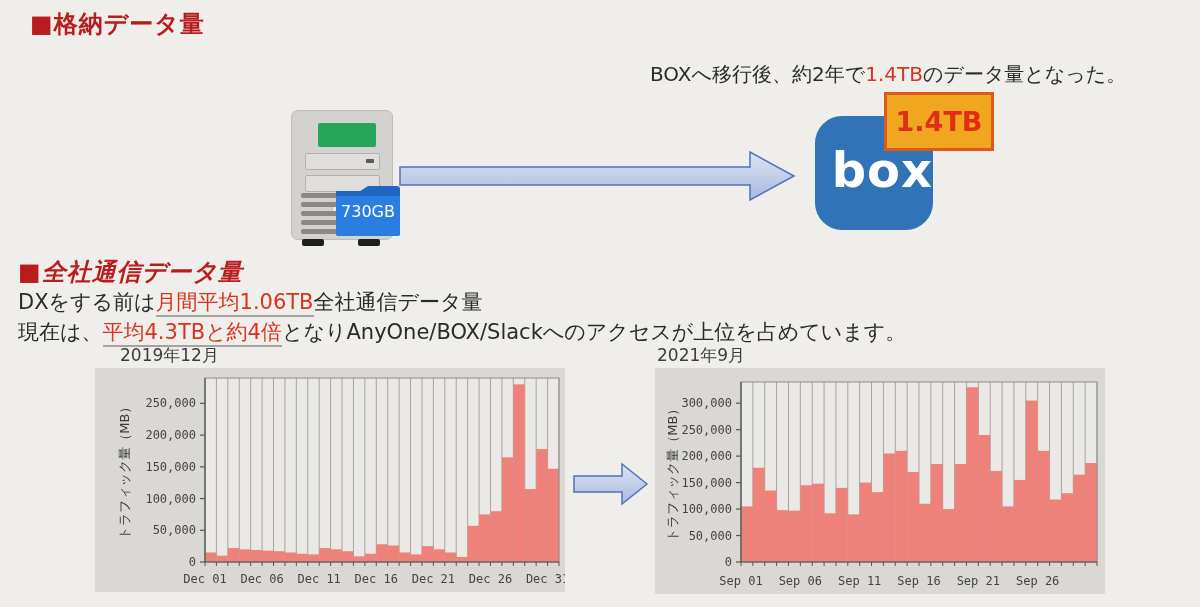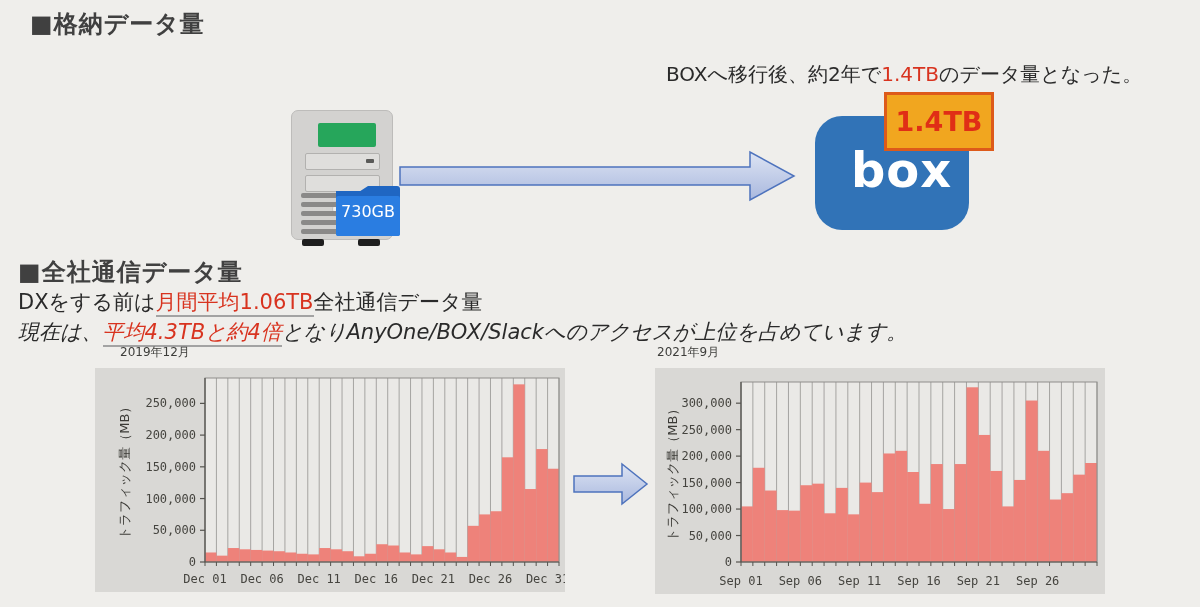--- a/index.html
+++ b/index.html
@@ -1,19 +1,19 @@
 <!DOCTYPE html>
 <html><head>
 <meta charset="utf-8">
 <style>
   html,body{margin:0;padding:0;background:#efeeeb;}
   .slide{position:relative;width:1200px;height:607px;background:#efeeeb;overflow:hidden;
          font-family:"DejaVu Sans","Liberation Sans",sans-serif;color:#161616;}
   .abs{position:absolute;}
-  .h1{font-size:24px;font-weight:bold;letter-spacing:1px;color:#404040;}
+  .h1{font-size:24px;font-weight:bold;letter-spacing:1px;color:#b91c1c;}
   .cap{font-size:21px;color:#2a2a2a;}
   .cap-s{font-size:20px;color:#2a2a2a;}
   .red{color:#d8331f;}
   .red-u{color:#d8331f;border-bottom:2px solid #a3a3a3;padding-bottom:1px;}
 
   
   .server{left:285px;top:108px;width:120px;height:140px;}
   .srv-body{position:absolute;left:6px;top:2px;width:100px;height:128px;background:#d3d2d0;
             border:1px solid #bdbcba;border-radius:7px;}
   .srv-screen{position:absolute;left:26px;top:12px;width:58px;height:24px;background:#26a65b;border-radius:2px;}
@@ -22,39 +22,39 @@
   .srv-circle{position:absolute;left:40px;top:88px;width:18px;height:18px;background:#efeeec;border:1px solid #c2c1bf;border-radius:50%;}
   .vent{position:absolute;left:9px;width:60px;height:5px;background:#8a8988;border-radius:2px;}
   .foot{position:absolute;width:22px;height:7px;background:#1e1e1e;border-radius:2px;top:128px;}
   .folder{position:absolute;left:51px;top:78px;width:64px;height:50px;}
   .folder-back{position:absolute;left:0;top:0;width:64px;height:50px;background:#1f66c2;border-radius:3px;
                clip-path:polygon(0 10%,38% 10%,50% 0,100% 0,100% 100%,0 100%);}
   .folder-front{position:absolute;left:0;top:10px;width:64px;height:40px;background:#2a7de1;border-radius:2px;}
   .folder-label{position:absolute;left:0;top:16px;width:64px;text-align:center;color:#fff;font-size:16px;}
 
   .box-logo{left:815px;top:116px;width:118px;height:114px;background:#3173b7;border-radius:27px;
-            display:flex;align-items:center;justify-content:flex-start;padding-left:36px;}
+            display:flex;align-items:center;justify-content:flex-end;}
   .box-logo span{color:#fff;font-size:48px;font-weight:bold;letter-spacing:1px;margin-top:-6px;}
   .badge{left:884px;top:92px;width:104px;height:53px;background:#f1a61f;border:3px solid #dd5a1a;
          display:flex;align-items:center;justify-content:center;z-index:5;}
   .badge span{color:#e02e16;font-size:27px;font-weight:bold;}
 
-  .chart-title{font-size:12px;color:#3d3d3a;}
+  .chart-title{font-size:17px;color:#3d3d3a;}
   .chart-panel{background:#d9d8d5;}
   svg{display:block;}
 </style>
 </head>
 <body>
 
 <div class="slide">
 
   <div class="abs h1" style="left:30px;top:8px;">■格納データ量</div>
 
 
-  <div class="abs cap-s" style="left:666px;top:61px;">
+  <div class="abs cap-s" style="left:650px;top:61px;">
     <span>BOXへ移行後、約2年で</span><span class="red">1.4TB</span><span>のデータ量となった。</span>
   </div>
 
   <div class="abs server">
     <div class="srv-body">
       <div class="srv-screen"></div>
       <div class="srv-slot" style="top:42px;">
         <div class="srv-dash"></div>
       </div>
       <div class="srv-slot" style="top:64px;"></div>
@@ -84,27 +84,27 @@
     <polygon points="2,19 352,19 352,4 396,28 352,52 352,37 2,37" fill="url(#ag1)" stroke="#4e73bd" stroke-width="1.5"></polygon>
   </svg>
 
   <div class="abs box-logo">
     <span>box</span>
   </div>
   <div class="abs badge">
     <span>1.4TB</span>
   </div>
 
-  <div class="abs h1" style="left:18px;top:256px;">■全社通信データ量</div>
+  <div class="abs h1" style="left:18px;top:256px;font-style:italic;">■全社通信データ量</div>
 
   <div class="abs cap" style="left:18px;top:288px;">
     <span>DXをする前は</span><span class="red-u">月間平均1.06TB</span><span>全社通信データ量</span>
   </div>
 
-  <div class="abs cap" style="left:18px;top:318px;font-style:italic;">
+  <div class="abs cap" style="left:18px;top:318px;">
     <span>現在は、</span><span class="red-u">平均4.3TBと約4倍</span><span>となりAnyOne/BOX/Slackへのアクセスが上位を占めています。</span>
   </div>
 
   <div class="abs chart-title" style="left:120px;top:344px;">2019年12月</div>
   <div class="abs chart-panel" style="left:95px;top:368px;width:470px;height:224px;">
     <svg width="470" height="224">
         <rect x="110" y="10" width="354" height="184" fill="#eae9e6"></rect>
         <line x1="110" y1="10" x2="110" y2="194" stroke="#a5a4a1" stroke-width="1"></line>
         <line x1="121.41935483870968" y1="10" x2="121.41935483870968" y2="194" stroke="#a5a4a1" stroke-width="1"></line>
         <line x1="132.83870967741936" y1="10" x2="132.83870967741936" y2="194" stroke="#a5a4a1" stroke-width="1"></line>

